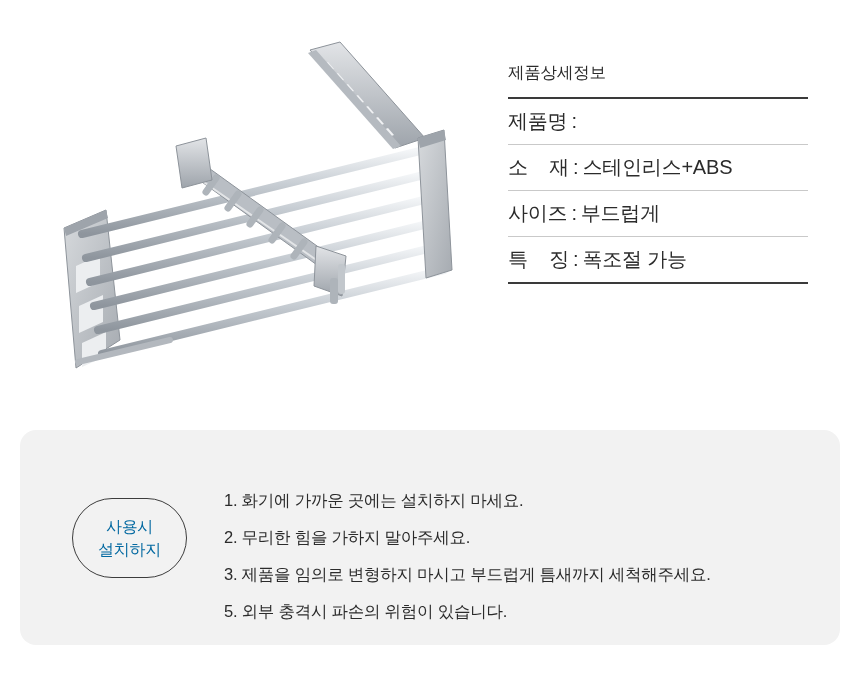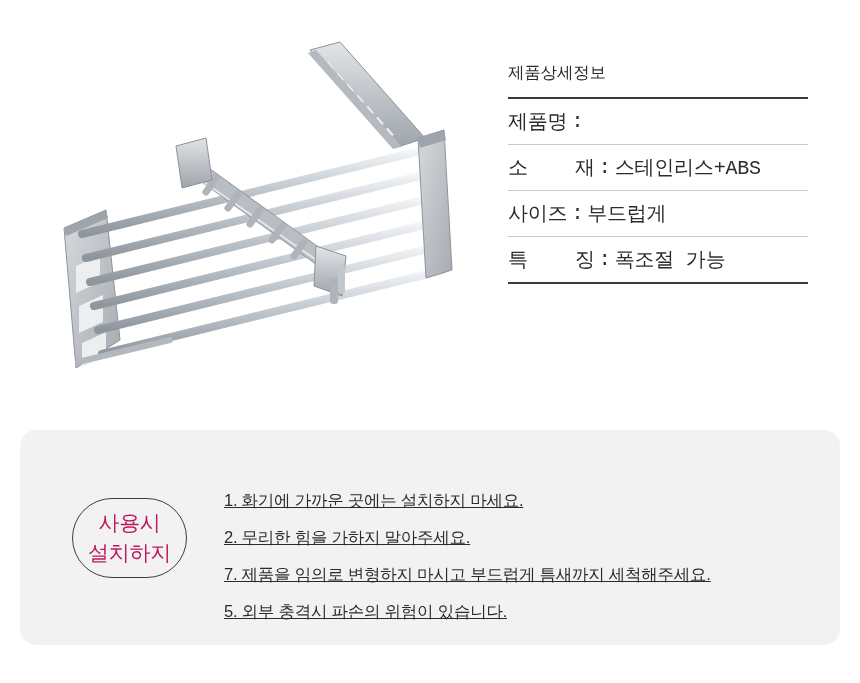--- a/index.html
+++ b/index.html
@@ -13,21 +13,20 @@
     position: relative;
     overflow: hidden;
   }
 
   
   #top-section {
     position: absolute;
     left: 0; top: 0;
     width: 684px;
     height: 410px;
-    font-family: Liberation Mono, monospace;
   }
 
   
   #product-image {
     position: absolute;
     left: 20px;
     top: 20px;
     width: 470px;
     height: 360px;
   }
@@ -75,40 +74,39 @@
     top: 68px;
     width: 115px;
     height: 80px;
     border: 1.6px solid #3d3d3d;
     border-radius: 42px;
     display: flex;
     flex-direction: column;
     align-items: center;
     justify-content: center;
     line-height: 1.45;
-    font-size: 21px;
-    color: #be185d;
+    font-size: 16px;
+    color: #0369a1;
     letter-spacing: -0.3px;
   }
   #caution-list {
     position: absolute;
     left: 204px;
     top: 52px;
     width: 600px;
   }
   .caution-item {
     font-size: 16.5px;
     color: #2b2b2b;
     line-height: 1.0;
     height: 37px;
     display: flex;
     align-items: center;
     letter-spacing: -0.25px;
     white-space: nowrap;
-    text-decoration: underline;
   }
 </style>
 </head>
 <body>
 
 <div id="top-section">
 
   <div id="product-image">
     <svg width="470" height="360" viewBox="0 0 470 360">
       <defs>
@@ -232,16 +230,16 @@
 </div>
 
 <div id="caution-panel">
   <div id="caution-badge">
     <span>사용시</span>
     <span>설치하지</span>
   </div>
   <div id="caution-list">
     <div class="caution-item">1. 화기에 가까운 곳에는 설치하지 마세요.</div>
     <div class="caution-item">2. 무리한 힘을 가하지 말아주세요.</div>
-    <div class="caution-item">7. 제품을 임의로 변형하지 마시고 부드럽게 틈새까지 세척해주세요.</div>
+    <div class="caution-item">3. 제품을 임의로 변형하지 마시고 부드럽게 틈새까지 세척해주세요.</div>
     <div class="caution-item">5. 외부 충격시 파손의 위험이 있습니다.</div>
   </div>
 </div>
 
 </body></html>

